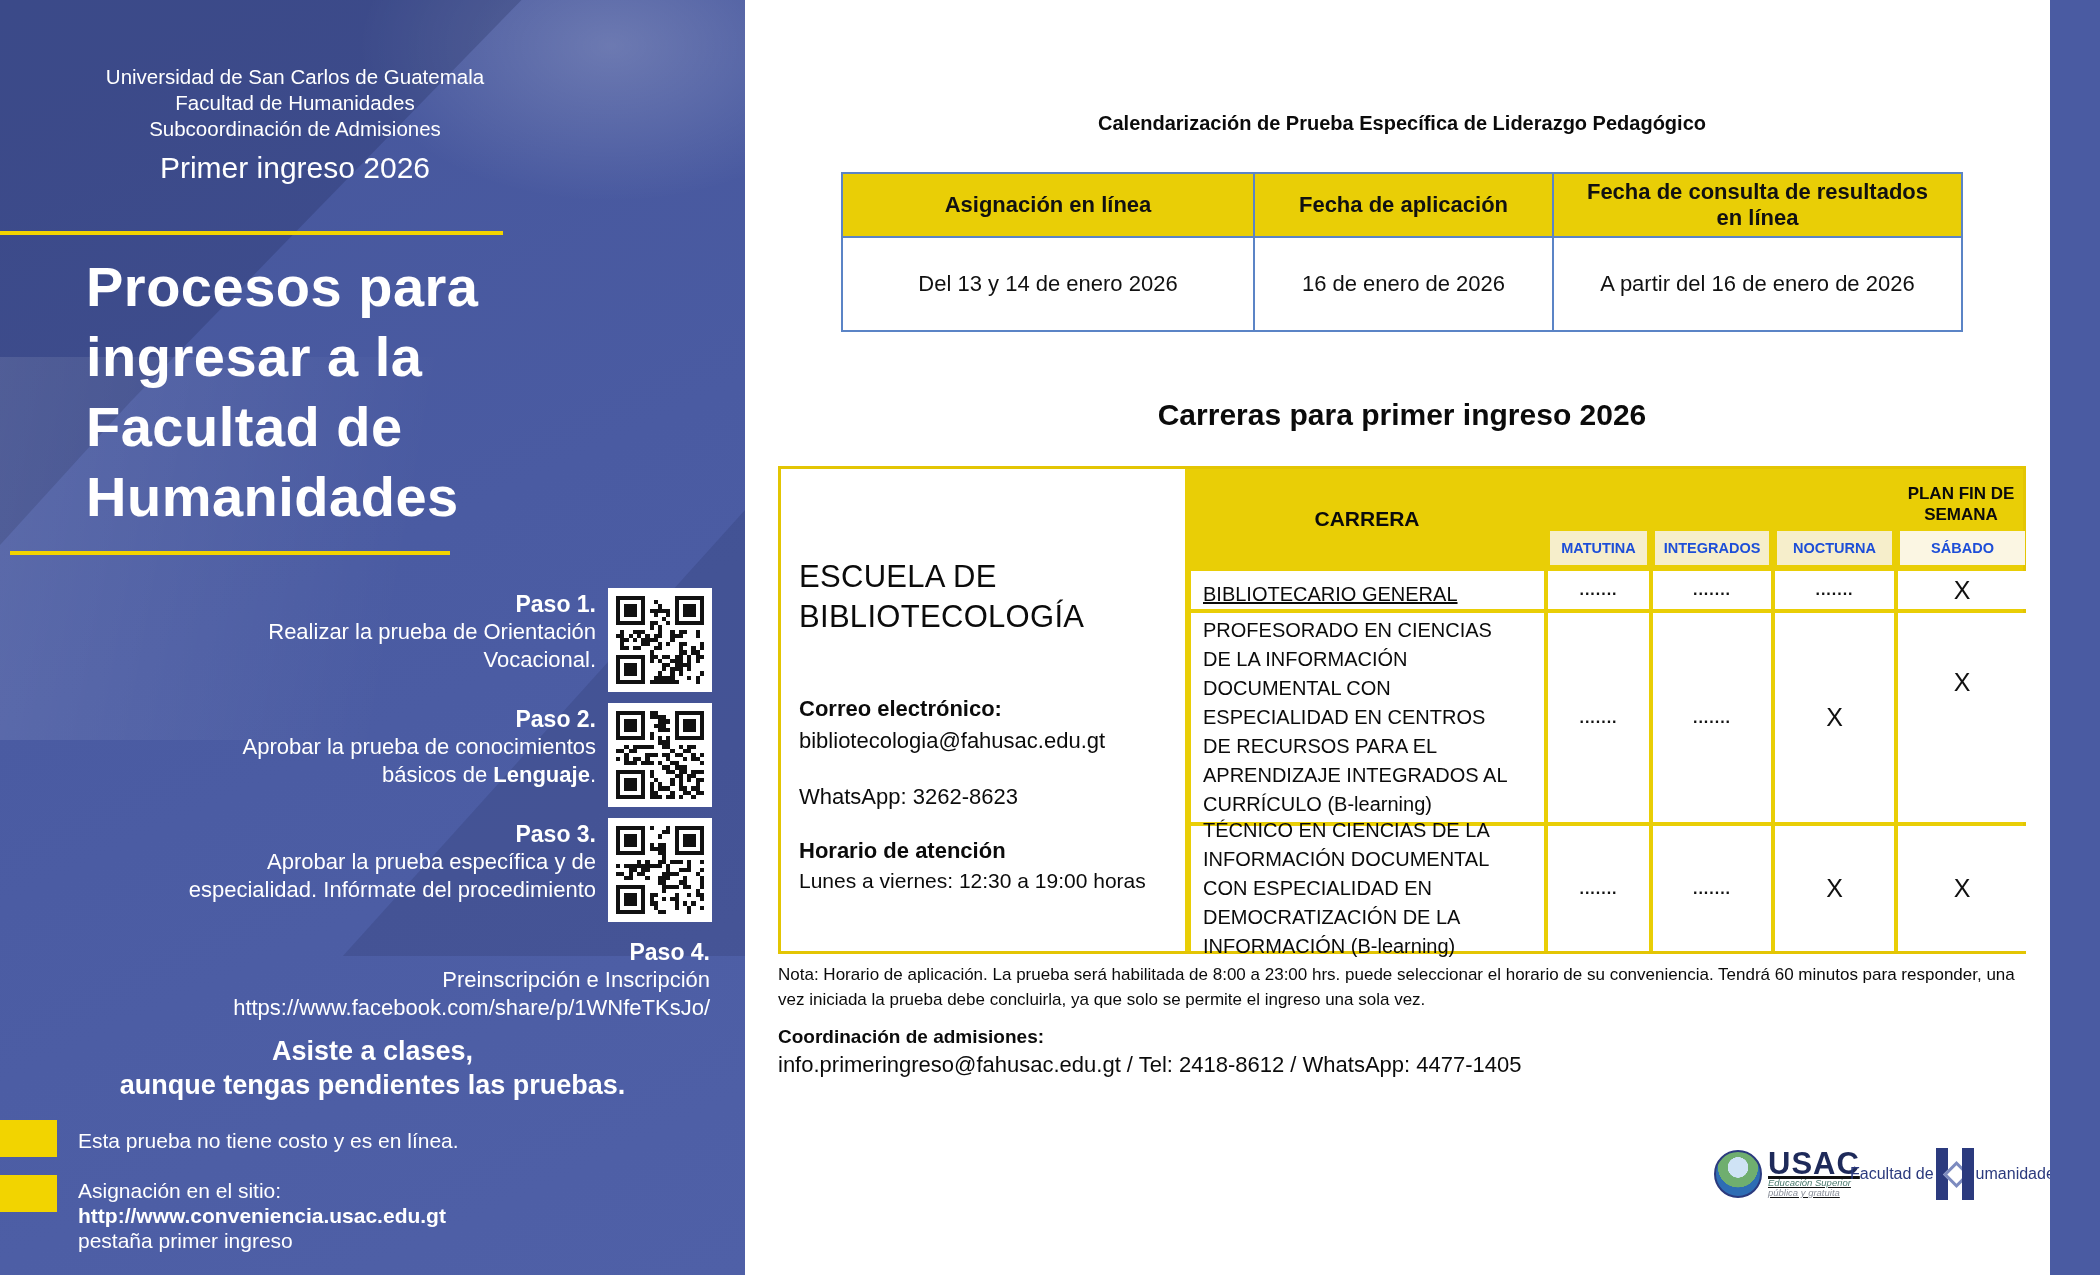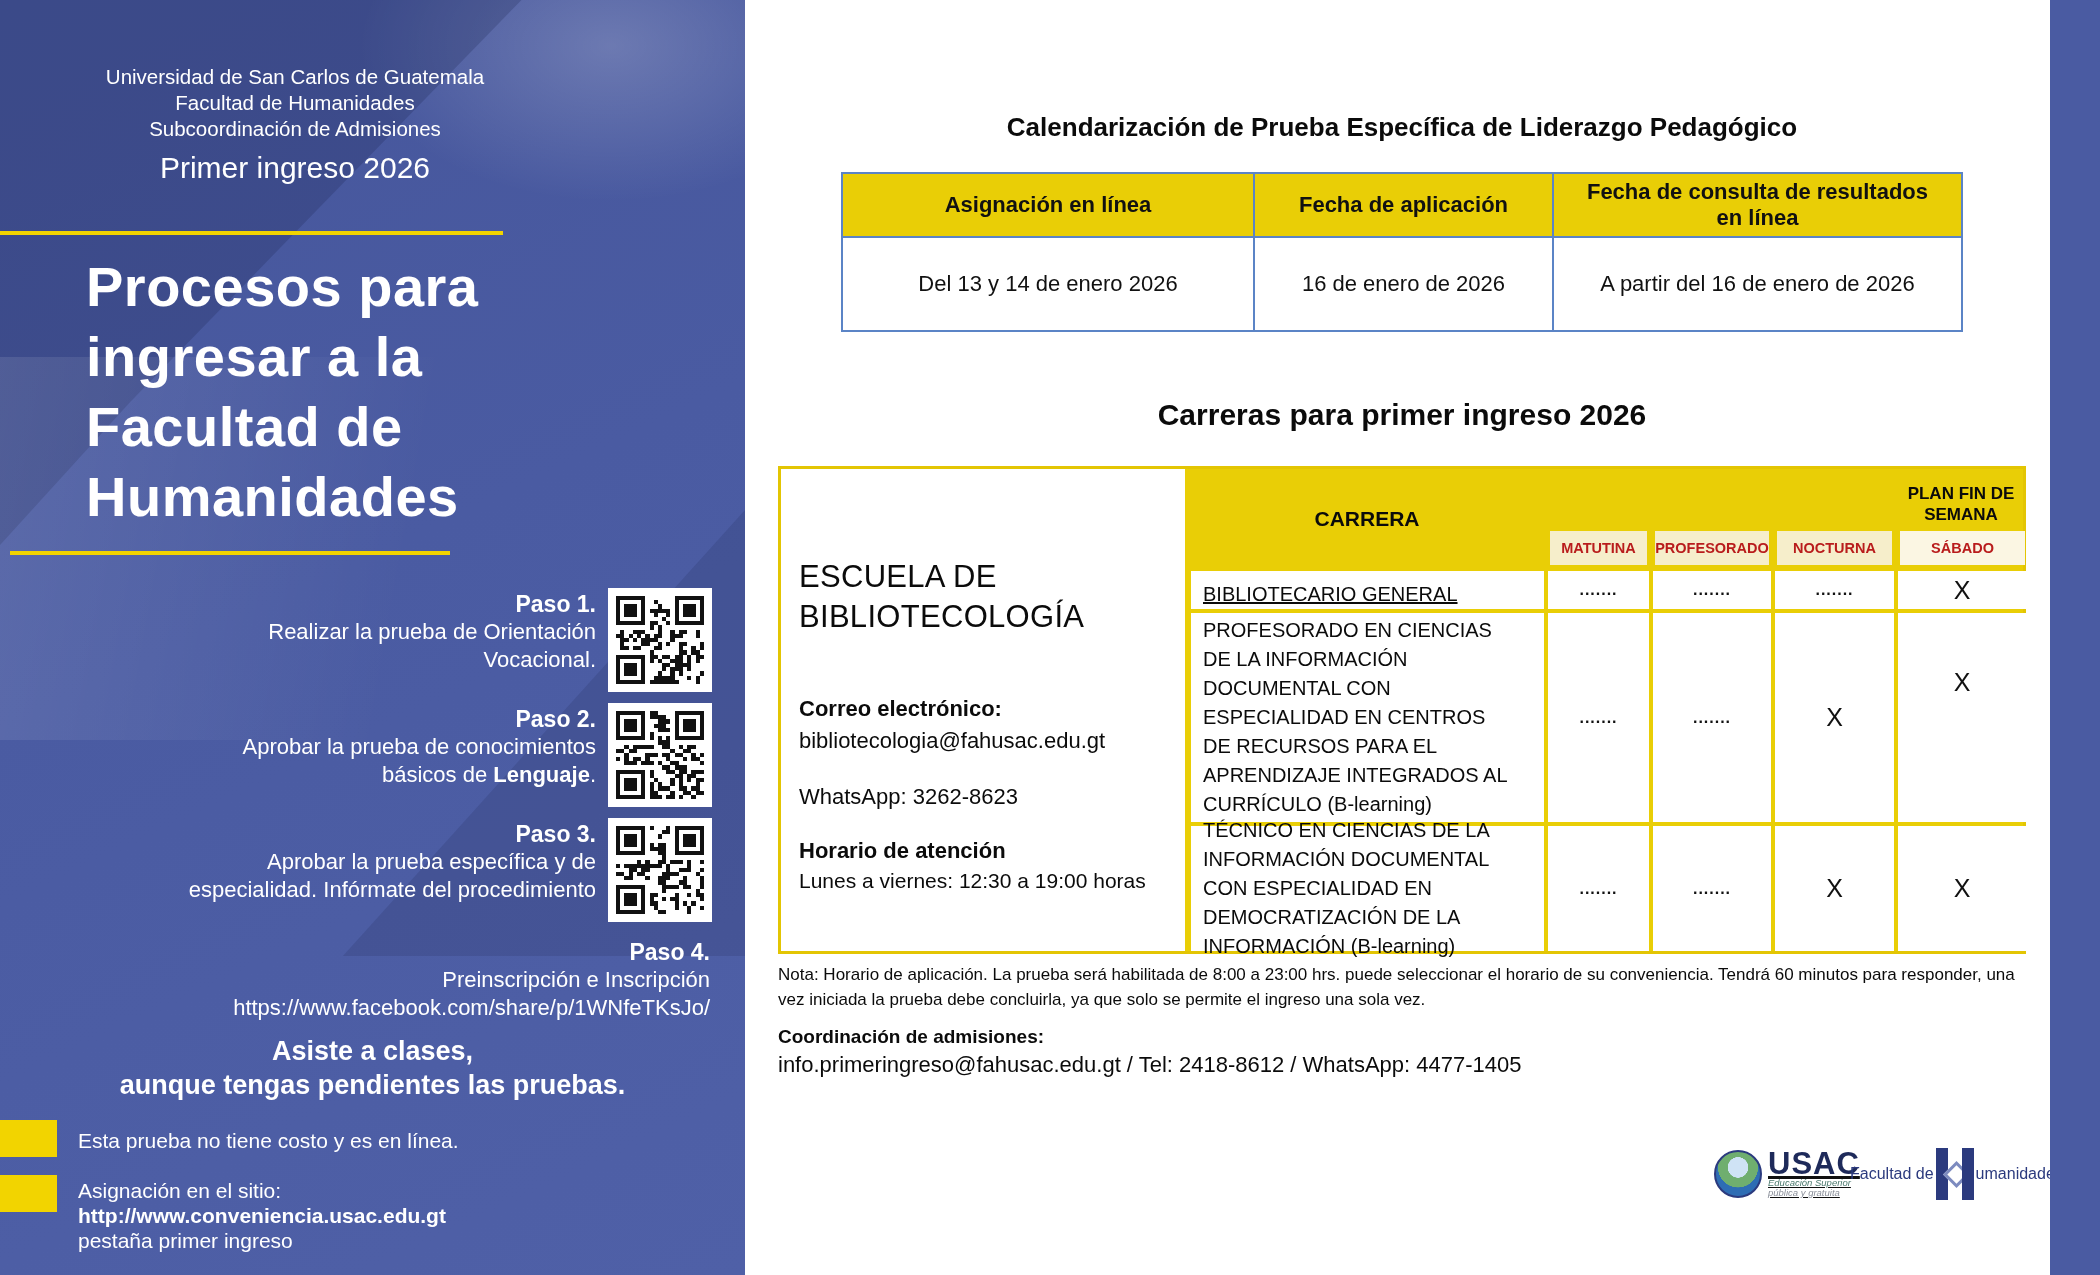--- a/index.html
+++ b/index.html
@@ -38,21 +38,21 @@
   .attend{left:0;top:1034px;width:745px;text-align:center;color:#fff;font-weight:bold;font-size:27px;line-height:34px;}
 
   .ysquare{left:0;width:57px;height:37px;background:#f2d400;}
   .note-sm{left:78px;color:#fff;font-size:21px;line-height:25px;}
   .note-sm .b{font-weight:bold;}
 
   
   .rightbar{left:2050px;top:0;width:50px;height:1275px;background:#4a5ba2;}
 
   
-  .h1{font-weight:bold;font-size:26px;color:#0b0b0b;text-align:center;}
+  .h1{font-weight:bold;font-size:20px;color:#0b0b0b;text-align:center;}
   .sched-title{left:841px;top:112px;width:1122px;}
   .careers-title{left:778px;top:398px;width:1248px;font-size:30px;}
 
   
   .sched{left:841px;top:172px;width:1122px;height:160px;border:2px solid #5b84c6;box-sizing:border-box;
          display:grid;grid-template-columns:410px 299px 1fr;grid-template-rows:64px 1fr;background:#fff;}
   .sched .cell{border-left:2px solid #5b84c6;display:flex;align-items:center;justify-content:center;text-align:center;}
   .sched .cell.first{border-left:none;}
   .sched .hcell{background:#e9ce06;border-bottom:2px solid #5b84c6;font-weight:bold;font-size:22px;line-height:26px;padding:0 20px;}
   .sched .dcell{font-size:22px;}
@@ -61,21 +61,21 @@
   .ctable{left:778px;top:466px;width:1248px;height:488px;background:#e9ce06;border:3px solid #e3c503;box-sizing:border-box;}
   .ctable .leftpanel{position:absolute;left:0;top:0;width:404px;height:482px;background:#fff;}
   .ctable .lp-name{position:absolute;left:18px;top:88px;font-size:31px;line-height:40px;color:#0b0b0b;letter-spacing:0.3px;}
   .ctable .lp-line{position:absolute;left:18px;font-size:22px;line-height:27px;color:#0b0b0b;}
   .ctable .bold{font-weight:bold;}
   .hdr-label{position:absolute;display:flex;align-items:center;justify-content:center;text-align:center;font-weight:bold;color:#0b0b0b;}
   .hdr-carrera{left:407px;top:0;width:358px;height:100px;font-size:21px;}
   .hdr-diario{left:765px;top:22px;width:350px;height:40px;font-size:21px;}
   .hdr-fin{left:1115px;top:8px;width:130px;height:54px;font-size:17px;line-height:21px;}
   .subhdr{position:absolute;top:62px;height:34px;background:#f6eecb;display:flex;align-items:center;justify-content:center;
-          font-weight:bold;font-size:14.5px;color:#b91c1c;}
+          font-weight:bold;font-size:14.5px;color:#1d4ed8;}
   .subhdr.sab{background:#fbf6e3;}
   .ccell{position:absolute;background:#fff;box-sizing:border-box;}
   .name-cell{font-size:20px;line-height:29px;color:#0b0b0b;padding:6px 28px 6px 12px;display:flex;align-items:center;}
   .name-cell.single{padding-top:9px;padding-bottom:0;text-decoration:underline;}
   .val-cell{display:flex;align-items:center;justify-content:center;}
   .val-dots{font-weight:bold;font-size:16px;letter-spacing:1px;}
   .val-x{font-size:25px;}
 
   .nota{left:778px;top:962px;width:1255px;font-size:17px;line-height:25px;color:#0b0b0b;}
   .nota .nb{font-weight:normal;}
@@ -829,21 +829,21 @@
       <div class="lp-line" style="top:258px;">bibliotecologia@fahusac.edu.gt</div>
       <div class="lp-line" style="top:314px;">WhatsApp:  3262-8623</div>
       <div class="lp-line bold" style="top:368px;">Horario de atención</div>
       <div class="lp-line" style="top:398px;font-size:21px;">Lunes a viernes: 12:30 a 19:00 horas</div>
     </div>
 
     <div class="hdr-label hdr-carrera">CARRERA</div>
     <div class="hdr-label hdr-fin">PLAN FIN DE SEMANA</div>
 
     <div class="subhdr" style="left:769px;width:97px;">MATUTINA</div>
-    <div class="subhdr" style="left:874px;width:114px;">PROFESORADO</div>
+    <div class="subhdr" style="left:874px;width:114px;">INTEGRADOS</div>
     <div class="subhdr" style="left:996px;width:115px;">NOCTURNA</div>
     <div class="subhdr sab" style="left:1119px;width:125px;">SÁBADO</div>
 
     <div class="ccell name-cell single" style="left:410px;top:102px;width:353px;height:38px;">BIBLIOTECARIO GENERAL</div>
     <div class="ccell val-cell" style="left:767px;top:102px;width:101px;height:38px;">
         <span class="val-dots">.......</span>
       </div>
     <div class="ccell val-cell" style="left:872px;top:102px;width:118px;height:38px;">
         <span class="val-dots">.......</span>
       </div>

